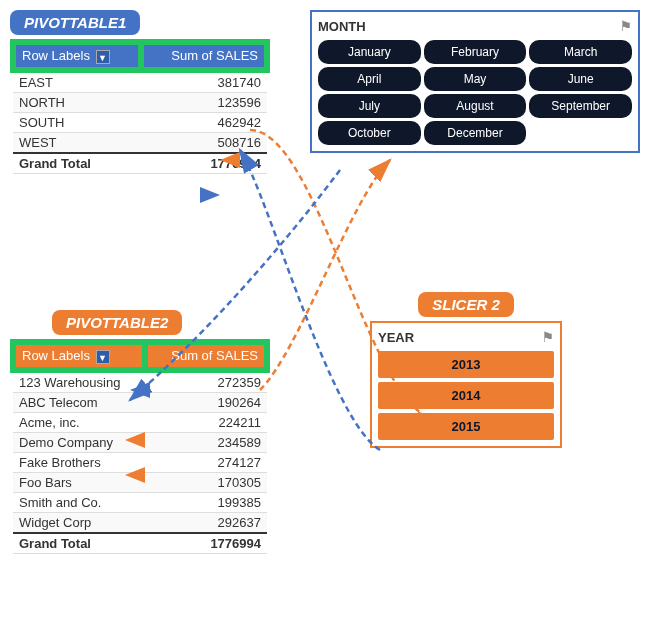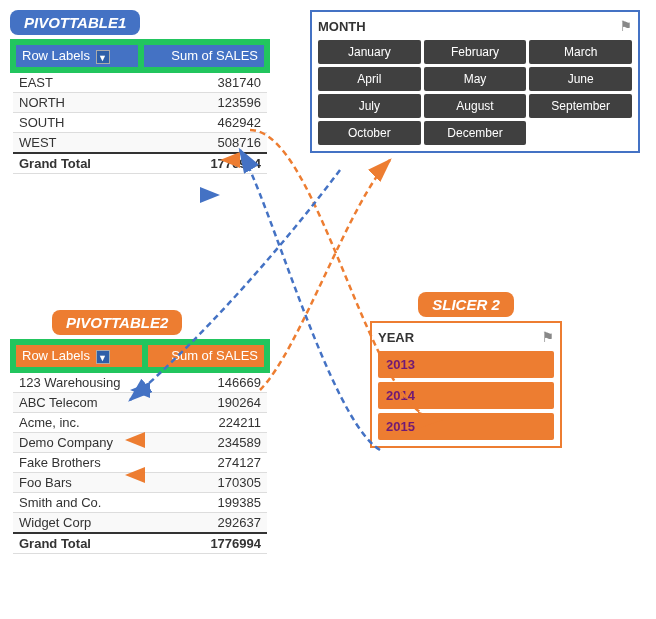--- a/index.html
+++ b/index.html
@@ -79,47 +79,47 @@
       color: #888;
       font-size: 14px;
       cursor: pointer;
     }
     .slicer-grid {
       display: grid;
       grid-template-columns: repeat(3, 1fr);
       gap: 3px;
     }
     .slicer-btn {
-      background: #404040;
+      background: #0f172a;
       color: #fff;
       border: none;
       padding: 5px 4px;
       text-align: center;
       font-size: 12px;
       cursor: pointer;
-      border-radius: 2px;
+      border-radius: 10px;
     }
 
     
     .slicer2-box {
       border: 2px solid #ED7D31;
       background: #fff;
       padding: 6px;
     }
     .slicer2-grid {
       display: grid;
       grid-template-columns: 1fr;
       gap: 4px;
     }
     .slicer2-btn {
       background: #ED7D31;
-      color: #701a75;
+      color: #0f172a;
       border: none;
       padding: 6px 8px;
-      text-align: left;
+      text-align: center;
       font-size: 13px;
       cursor: pointer;
       border-radius: 2px;
       font-weight: bold;
     }
 
     .pivot1-area {
       position: absolute;
       top: 10px;
       left: 10px;
@@ -242,21 +242,21 @@
         <th>
           <span>Row Labels</span>
           <span class="dropdown-icon">▼</span>
         </th>
         <th class="right">Sum of SALES</th>
       </tr>
     </thead>
     <tbody id="pt2-body">
     <tr>
           <td>123 Warehousing</td>
-          <td class="right">146669</td>
+          <td class="right">272359</td>
         </tr>
         <tr>
           <td>ABC Telecom</td>
           <td class="right">190264</td>
         </tr>
         <tr>
           <td>Acme, inc.</td>
           <td class="right">224211</td>
         </tr>
         <tr>

